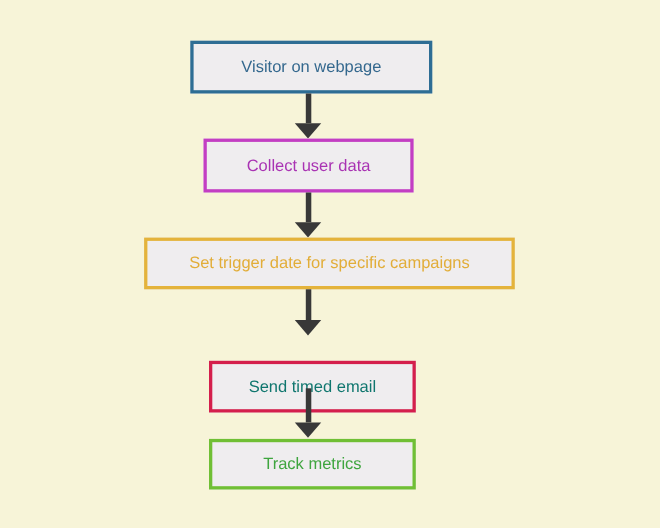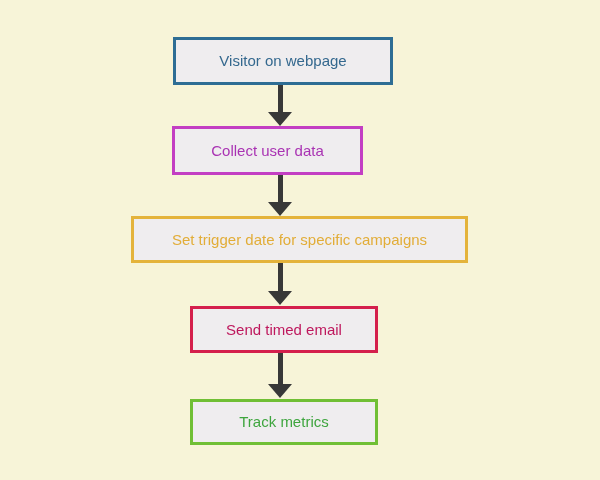--- a/index.html
+++ b/index.html
@@ -18,21 +18,21 @@
     display: flex;
     align-items: center;
     justify-content: center;
     text-align: center;
     font-size: 15px;
     line-height: 1.2;
   }
   .node span { display: block; }
   
   #node-0 { left: 173px; top: 37px;  width: 220px; height: 48px; }
-  #node-1 { left: 172px; top: 126px; width: 191px; height: 49px; }
+  #node-1 { left: 185px; top: 126px; width: 191px; height: 49px; }
   #node-2 { left: 131px; top: 216px; width: 337px; height: 47px; }
   #node-3 { left: 190px; top: 306px; width: 188px; height: 47px; }
   #node-4 { left: 190px; top: 399px; width: 188px; height: 46px; }
 
   .arrow {
     position: absolute;
     left: 268px;
     width: 24px;
     display: flex;
     flex-direction: column;
@@ -76,21 +76,21 @@
 
   <div class="node" id="node-2" style="border-color: rgb(228, 179, 59); color: rgb(226, 173, 56); background: rgb(239, 237, 239); justify-content: center;">
     <span>Set trigger date for specific campaigns</span>
   </div>
 
   <div class="arrow" id="arrow-2">
     <div class="stem" style="background: rgb(56, 56, 56);"></div>
     <div class="head" style="border-top-color: rgb(56, 56, 56);"></div>
   </div>
 
-  <div class="node" id="node-3" style="border-color: rgb(212, 31, 76); color: #be185d; background: rgb(239, 237, 239);">
+  <div class="node" id="node-3" style="border-color: rgb(212, 31, 76); color: #0f766e; background: rgb(239, 237, 239); margin-top: 22px;">
     <span>Send timed email</span>
   </div>
 
   <div class="arrow" id="arrow-3">
     <div class="stem" style="background: rgb(56, 56, 56);"></div>
     <div class="head" style="border-top-color: rgb(56, 56, 56);"></div>
   </div>
 
   <div class="node" id="node-4" style="border-color: rgb(112, 191, 53); color: rgb(62, 165, 62); background: rgb(239, 237, 239);">
     <span>Track metrics</span>

